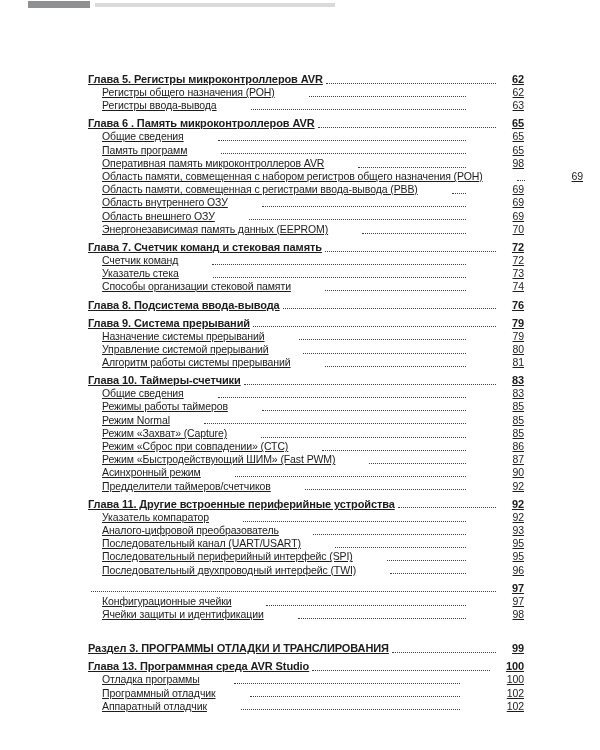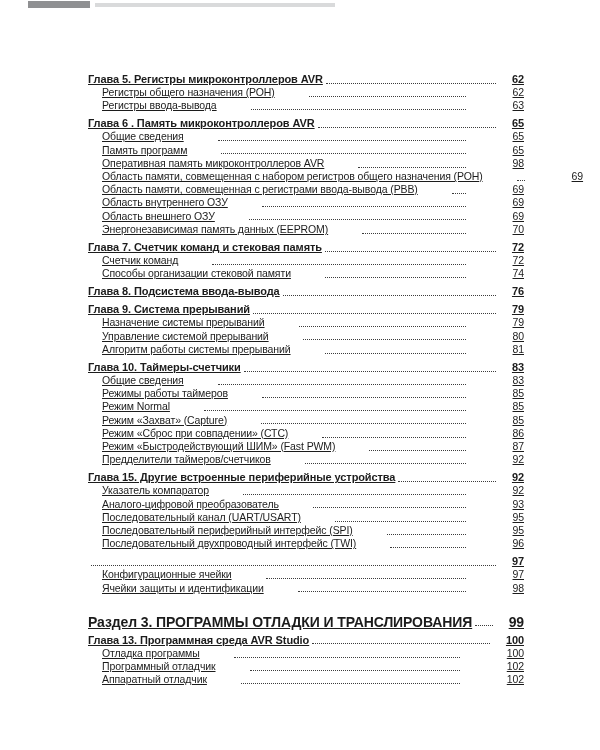--- a/index.html
+++ b/index.html
@@ -53,21 +53,21 @@
     margin-left: 13px;
   }
   .row.chapter {
     font-weight: bold;
     font-size: 11px;
     line-height: 14px;
     margin-top: 4px;
   }
   .row.section {
     font-weight: bold;
-    font-size: 14px;
+    font-size: 11px;
     line-height: 14px;
     margin-top: 20px;
     margin-bottom: 2px;
     justify-content: center;
   }
   .row.sub {
     padding-left: 14px;
     gap: 31px;
   }
 </style>
@@ -142,20 +142,25 @@
         <span class="label">Глава 7. Счетчик команд и стековая память</span>
         <span class="dots"></span>
         <span class="pagenum">72</span>
       </div>
       <div class="row sub">
         <span class="label">Счетчик команд</span>
         <span class="dots"></span>
         <span class="pagenum">72</span>
       </div>
       <div class="row sub">
+        <span class="label">Указатель стека</span>
+        <span class="dots"></span>
+        <span class="pagenum">73</span>
+      </div>
+      <div class="row sub">
         <span class="label">Способы организации стековой памяти</span>
         <span class="dots"></span>
         <span class="pagenum">74</span>
       </div>
       <div class="row chapter">
         <span class="label">Глава 8. Подсистема ввода-вывода</span>
         <span class="dots"></span>
         <span class="pagenum">76</span>
       </div>
       <div class="row chapter">
@@ -207,26 +212,31 @@
         <span class="label">Режим «Сброс при совпадении» (СТС)</span>
         <span class="dots"></span>
         <span class="pagenum">86</span>
       </div>
       <div class="row sub">
         <span class="label">Режим «Быстродействующий ШИМ» (Fast PWM)</span>
         <span class="dots"></span>
         <span class="pagenum">87</span>
       </div>
       <div class="row sub">
+        <span class="label">Асинхронный режим</span>
+        <span class="dots"></span>
+        <span class="pagenum">90</span>
+      </div>
+      <div class="row sub">
         <span class="label">Предделители таймеров/счетчиков</span>
         <span class="dots"></span>
         <span class="pagenum">92</span>
       </div>
       <div class="row chapter">
-        <span class="label">Глава 15. Другие встроенные периферийные устройства</span>
+        <span class="label">Глава 11. Другие встроенные периферийные устройства</span>
         <span class="dots"></span>
         <span class="pagenum">92</span>
       </div>
       <div class="row sub">
         <span class="label">Указатель компаратор</span>
         <span class="dots"></span>
         <span class="pagenum">92</span>
       </div>
       <div class="row sub">
         <span class="label">Аналого-цифровой преобразователь</span>

